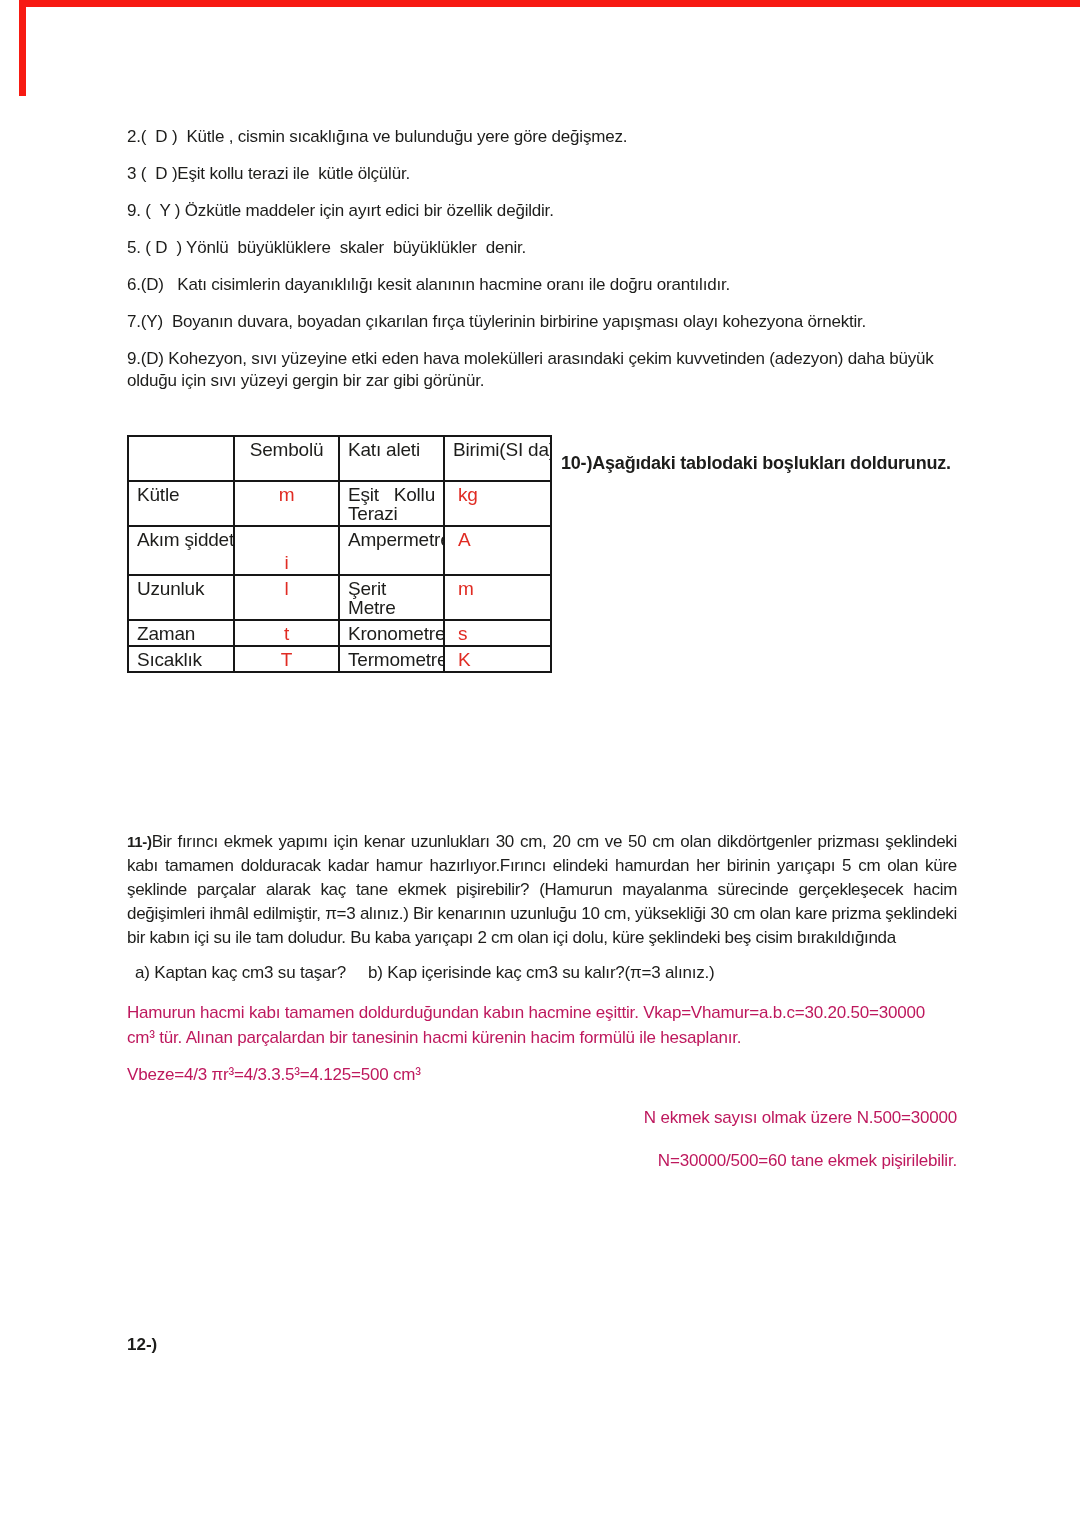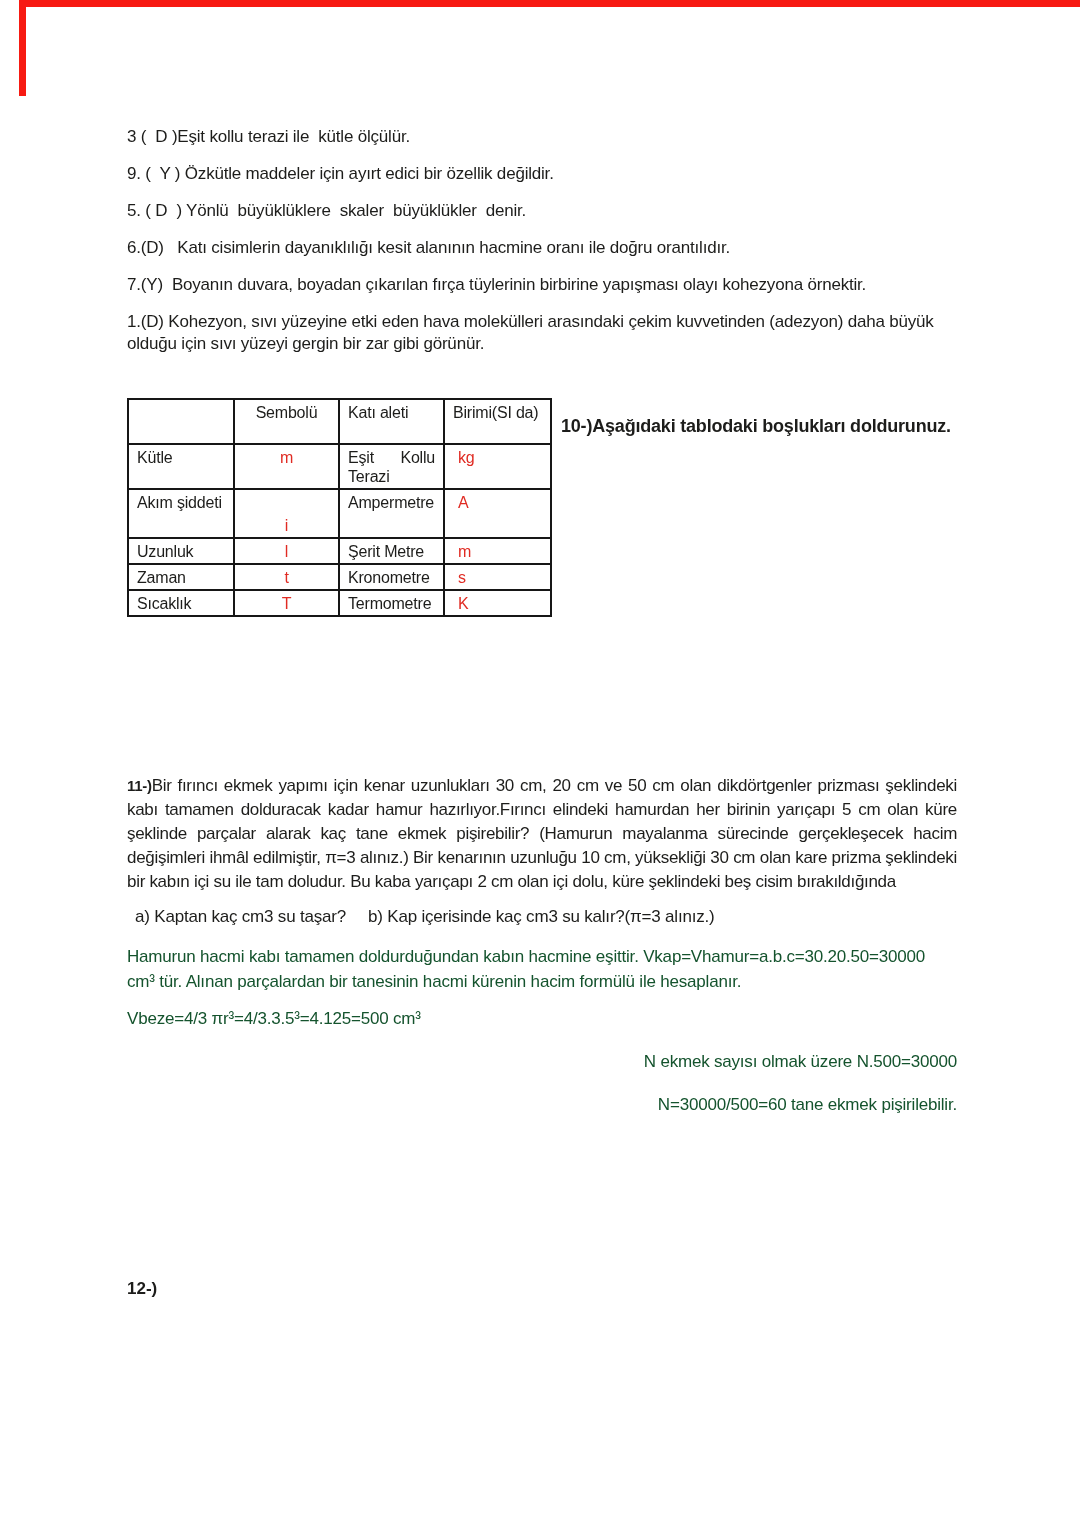--- a/index.html
+++ b/index.html
@@ -22,21 +22,21 @@
     font-size:17px; line-height:22px;
     white-space:pre-wrap;
     letter-spacing:-0.2px;
   }
 
   .table-block { display:flex; align-items:flex-start; margin-top:43px; }
   table.si {
     border-collapse:collapse;
     table-layout:fixed;
     width:423px;
-    font-size:16px;
+    font-size:19px;
     letter-spacing:-0.2px;
   }
   table.si td {
     border:2px solid #161616;
     vertical-align:top;
     padding:3px 8px 2px 8px;
     line-height:19px;
     overflow:hidden;
   }
   tr.r-head   { height:45px; }
@@ -66,47 +66,48 @@
     text-align:justify;
     letter-spacing:-0.3px;
   }
   .q-num { font-weight:bold; font-size:15px; }
   .ab-line { margin:12px 0 0 8px; font-size:17px; line-height:22px; letter-spacing:-0.2px; }
   .b-gap { margin-left:22px; }
 
   .answers { margin-top:16px; height:172px; }
   .answers p {
     margin:0;
-    color:#14532d;
+    color:#be185d;
     font-size:17px;
     letter-spacing:-0.2px;
   }
   .answers .para2 { line-height:25px; }
   .ans-line { line-height:22px; }
   .ans-gap1 { margin-top:14px !important; }
   .ans-gap2 { margin-top:21px !important;text-align:right; }
 
   .q12 { margin-top:162px; font-weight:bold; font-size:17px; line-height:22px; }
 </style>
 </head>
 <body>
 
 <div class="page">
   <div class="mark-top"></div>
   <div class="mark-left"></div>
 
   <div class="content">
 
     <section class="statements">
+      <p>2.(  D )  Kütle , cismin sıcaklığına ve bulunduğu yere göre değişmez.</p>
       <p>3 (  D )Eşit kollu terazi ile  kütle ölçülür.</p>
       <p>9. (  Y ) Özkütle maddeler için ayırt edici bir özellik değildir.</p>
       <p>5. ( D  ) Yönlü  büyüklüklere  skaler  büyüklükler  denir.</p>
       <p>6.(D)   Katı cisimlerin dayanıklılığı kesit alanının hacmine oranı ile doğru orantılıdır.</p>
       <p>7.(Y)  Boyanın duvara, boyadan çıkarılan fırça tüylerinin birbirine yapışması olayı kohezyona örnektir.</p>
-      <p>1.(D) Kohezyon, sıvı yüzeyine etki eden hava molekülleri arasındaki çekim kuvvetinden (adezyon) daha büyük olduğu için sıvı yüzeyi gergin bir zar gibi görünür.</p>
+      <p>9.(D) Kohezyon, sıvı yüzeyine etki eden hava molekülleri arasındaki çekim kuvvetinden (adezyon) daha büyük olduğu için sıvı yüzeyi gergin bir zar gibi görünür.</p>
     </section>
 
     <div class="table-block">
       <table class="si">
         <colgroup>
           <col style="width:106px">
             <col style="width:105px">
             <col style="width:105px">
             <col style="width:107px">
         </colgroup>

